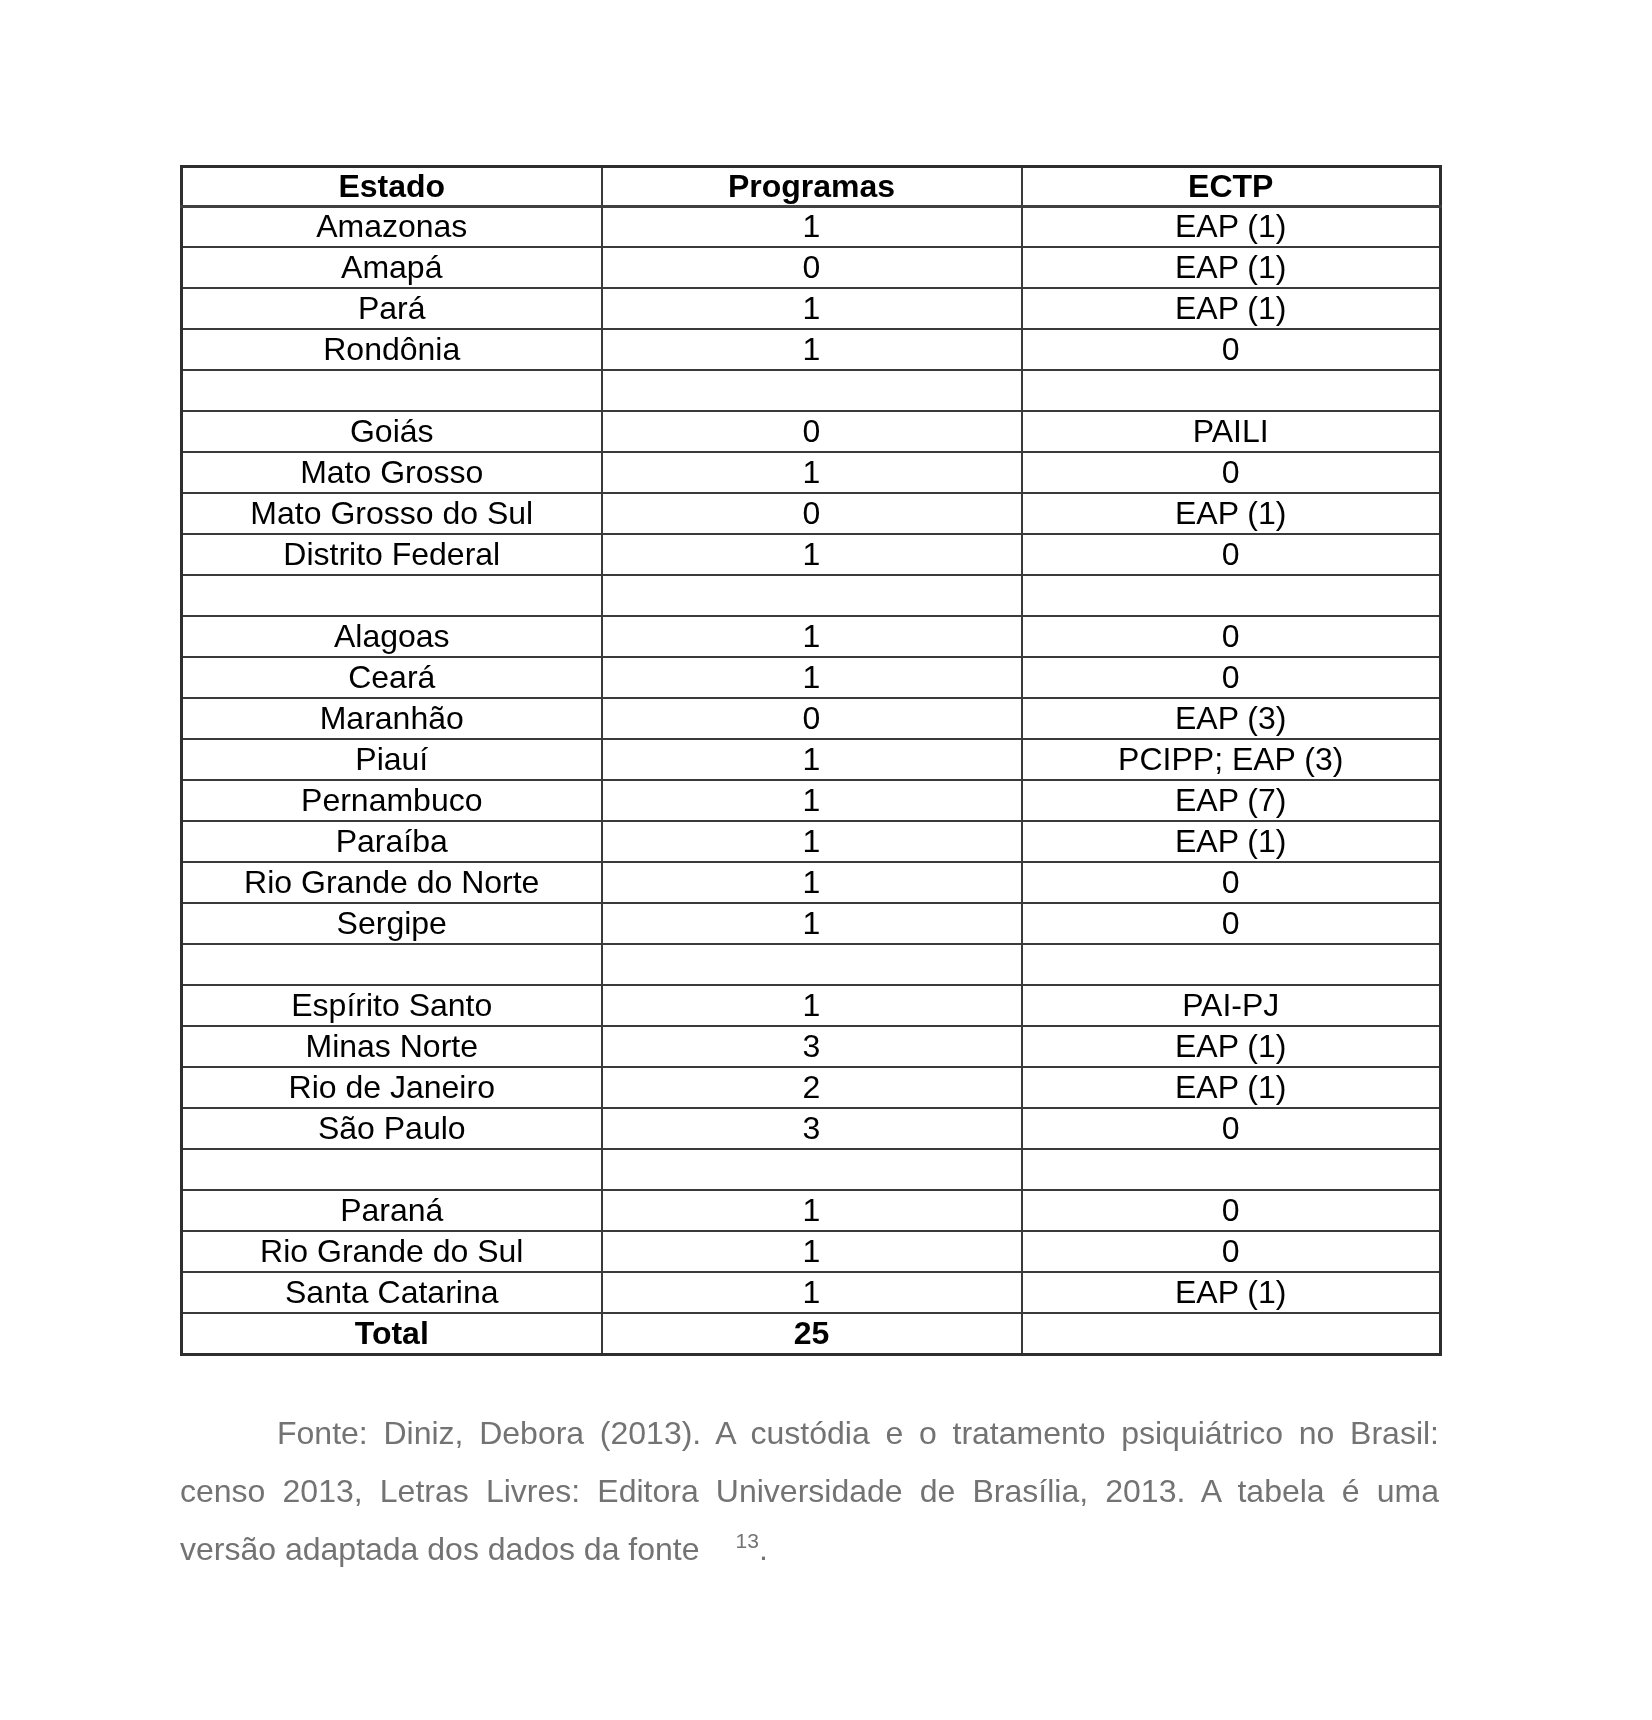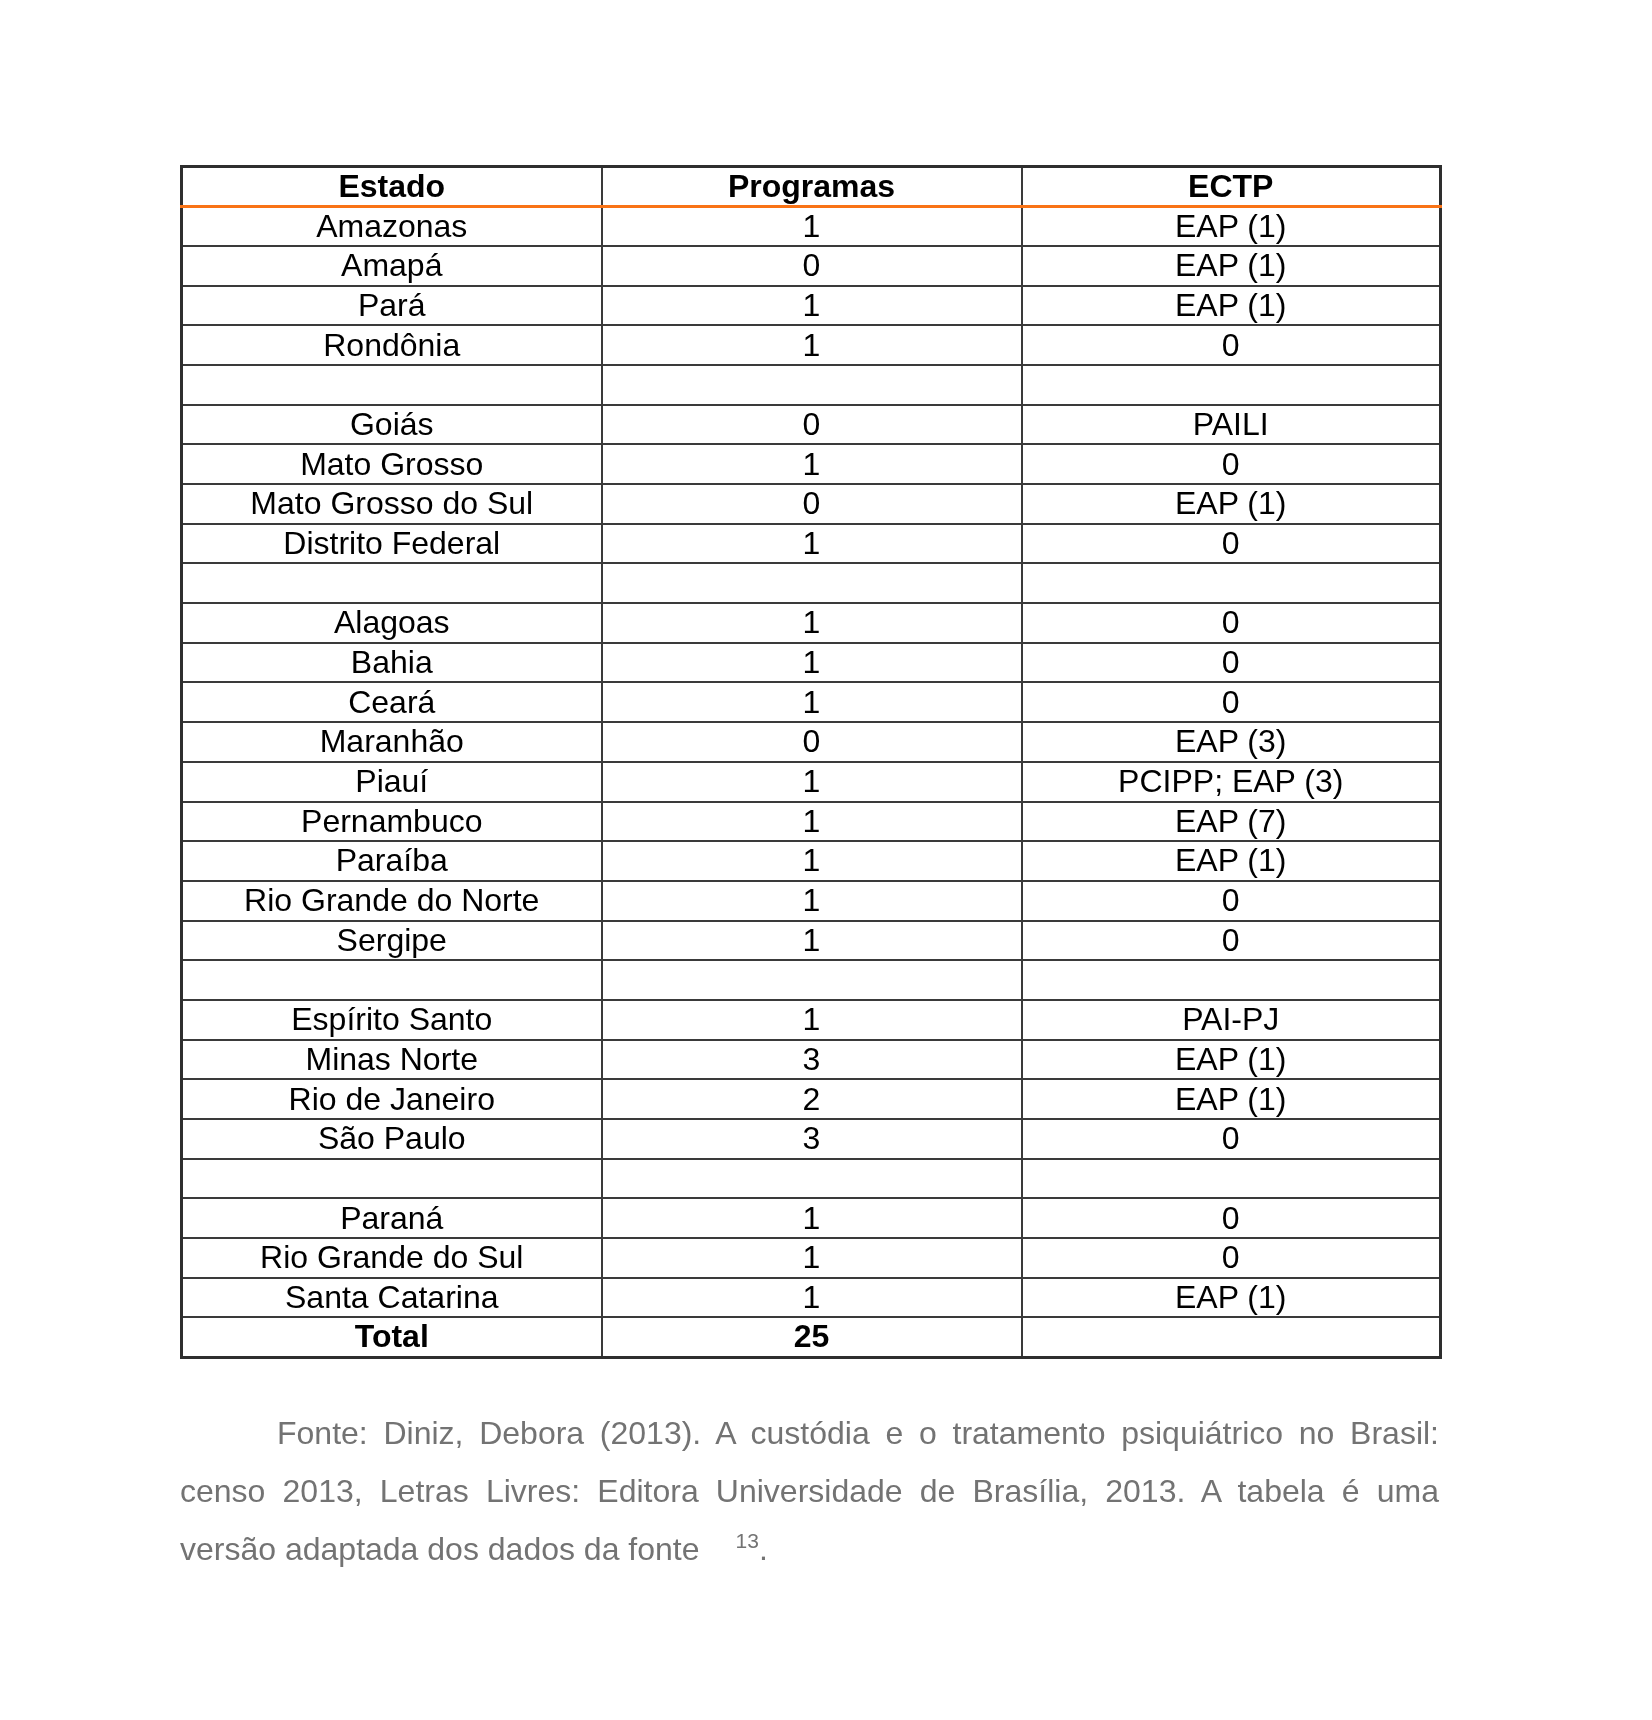--- a/index.html
+++ b/index.html
@@ -38,21 +38,21 @@
     white-space: nowrap;
     font-weight: normal;
     line-height: 1.1;
   }
   table.data-table thead tr,
   table.data-table tbody tr {
     height: 39.7px;
   }
   table.data-table thead th {
     font-weight: bold;
-    border-bottom: 3px solid #f97316;
+    border-bottom: 3px solid #404040;
   }
   table.data-table tr.total-row td {
     font-weight: bold;
   }
   .source-note {
     position: absolute;
     left: 180px;
     top: 1404px;
     width: 1259px;
     font-size: 32px;
@@ -147,25 +147,20 @@
           <td>&nbsp;</td>
           <td>&nbsp;</td>
           <td>&nbsp;</td>
         </tr>
         <tr>
           <td>Alagoas</td>
           <td>1</td>
           <td>0</td>
         </tr>
         <tr>
-          <td>Bahia</td>
-          <td>1</td>
-          <td>0</td>
-        </tr>
-        <tr>
           <td>Ceará</td>
           <td>1</td>
           <td>0</td>
         </tr>
         <tr>
           <td>Maranhão</td>
           <td>0</td>
           <td>EAP (3)</td>
         </tr>
         <tr>

